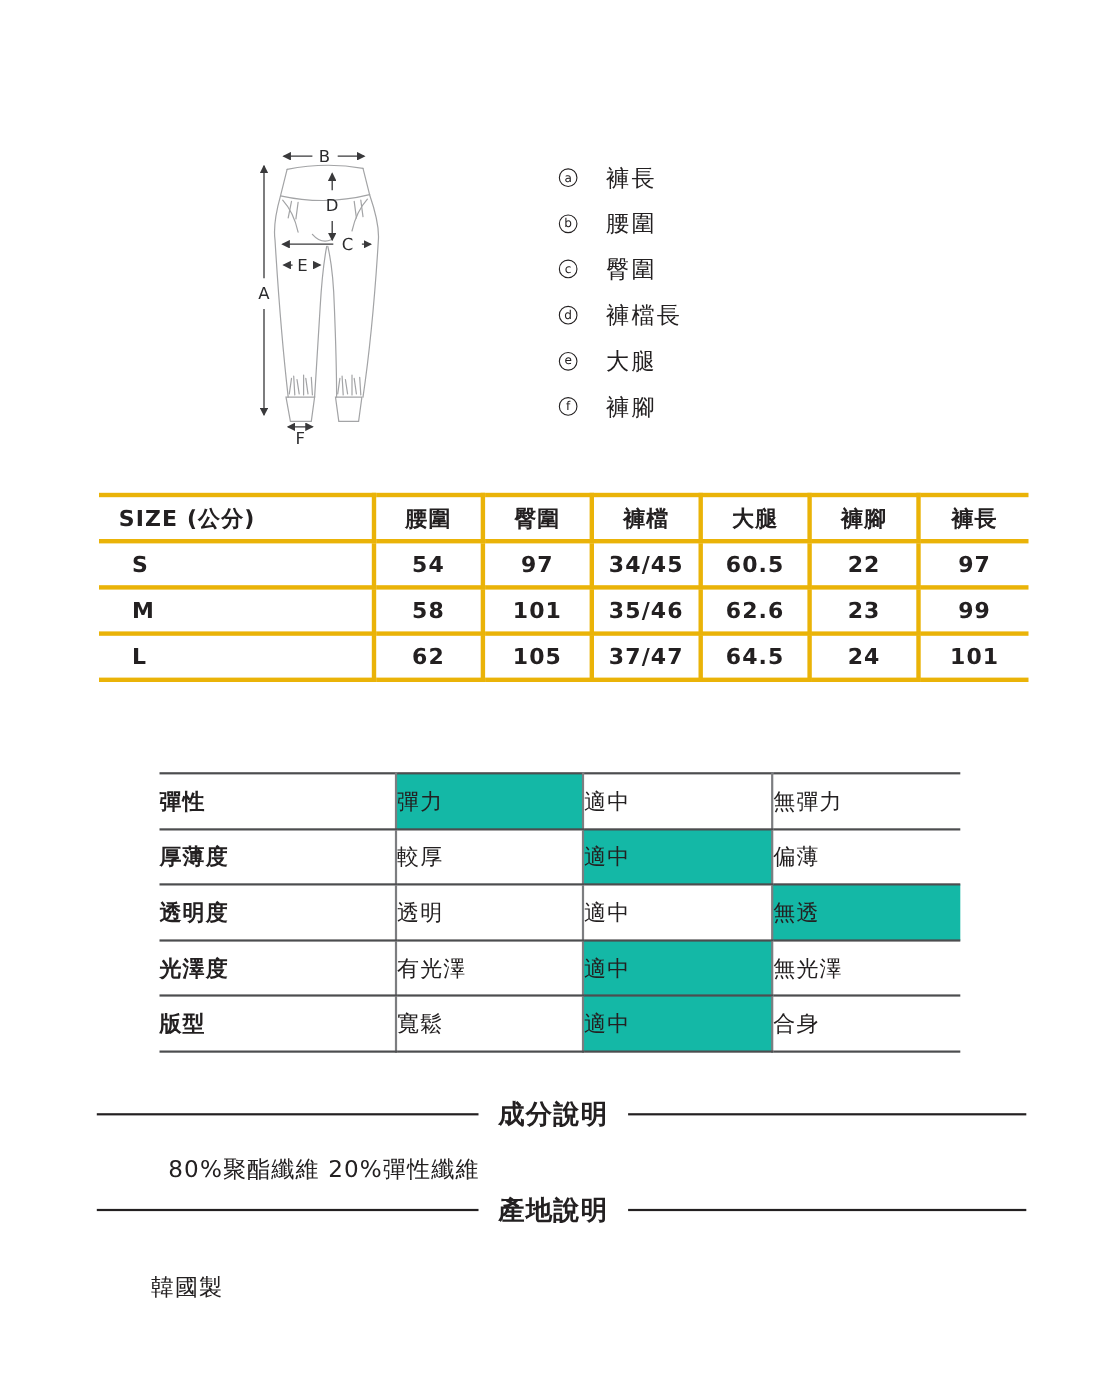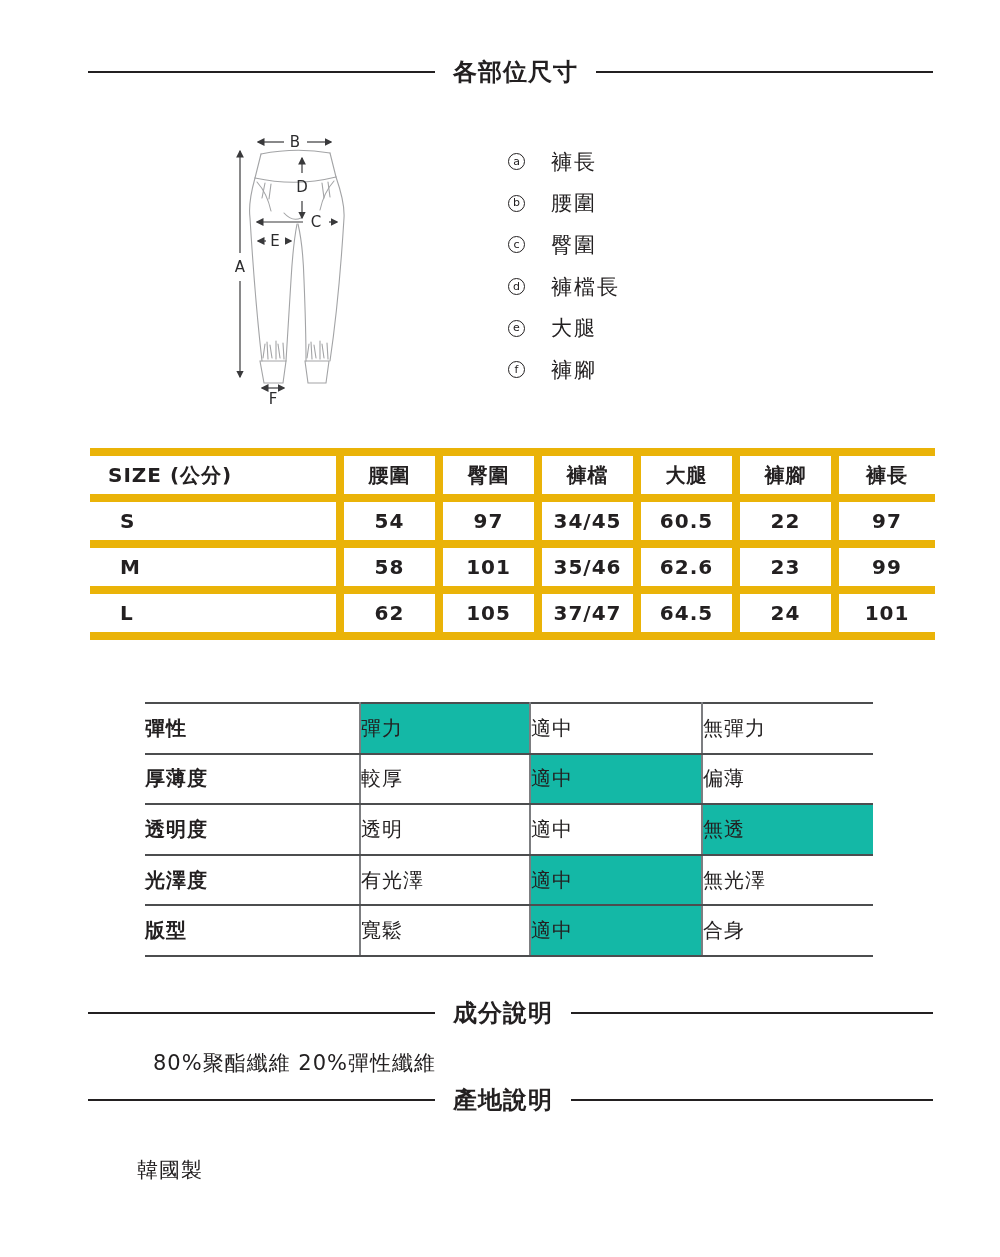--- a/index.html
+++ b/index.html
@@ -21,21 +21,21 @@
   .legend-item{height:41.6px;display:flex;align-items:center;}
   .lgd-circle{
     flex:0 0 auto;width:17px;height:17px;border:1.5px solid #232021;border-radius:50%;
     display:flex;align-items:center;justify-content:center;
     font-size:11px;line-height:1;margin-right:26px;padding-bottom:1px;box-sizing:border-box;
   }
   .lgd-label{font-size:21px;letter-spacing:2px;}
   
   .size-table{position:absolute;left:90px;top:448px;width:845px;border-collapse:collapse;table-layout:fixed;}
   .size-table th,.size-table td{
-    border:8px solid #eab308;height:38px;padding:0;text-align:center;
+    border:4px solid #eab308;height:38px;padding:0;text-align:center;
     font-size:20px;font-weight:bold;letter-spacing:1px;
   }
   .size-table tr > *:first-child{border-left:none;text-align:left;}
   .size-table tr > *:last-child{border-right:none;}
   .size-table thead th:first-child{padding-left:18px;}
   .size-table tbody th:first-child{padding-left:30px;}
   
   .index-table{position:absolute;left:145px;top:702px;width:728px;border-collapse:collapse;table-layout:fixed;}
   .index-table th,.index-table td{
     border-top:2px solid #4c4d4f;border-bottom:2px solid #4c4d4f;
@@ -50,25 +50,20 @@
   
   .body-text{position:absolute;left:137px;font-size:21px;letter-spacing:1px;}
   .comp-text{top:1049px;margin-left:16px;}
   .origin-text{top:1156px;text-align:center;}
 </style>
 </head>
 <body>
 
 <div class="page">
 
-  <div class="sec-header" style="top:57px">
-    <div class="hline hline-l"></div>
-    <div class="sec-title">各部位尺寸</div>
-    <div class="hline hline-r"></div>
-  </div>
 
   <svg class="pants-svg" viewBox="218 128 142 285">
     <defs>
       <marker id="ah" viewBox="0 0 6 6" refX="5" refY="3" markerWidth="6.5" markerHeight="6.5" orient="auto-start-reverse">
         <path d="M0,0 L6,3 L0,6 Z" fill="#39393b"></path>
       </marker>
     </defs>
 
     <g stroke="#a3a4a6" stroke-width="1.1" fill="none" stroke-linecap="round">
       <path d="M261 154 Q296 147 330 153"></path>

